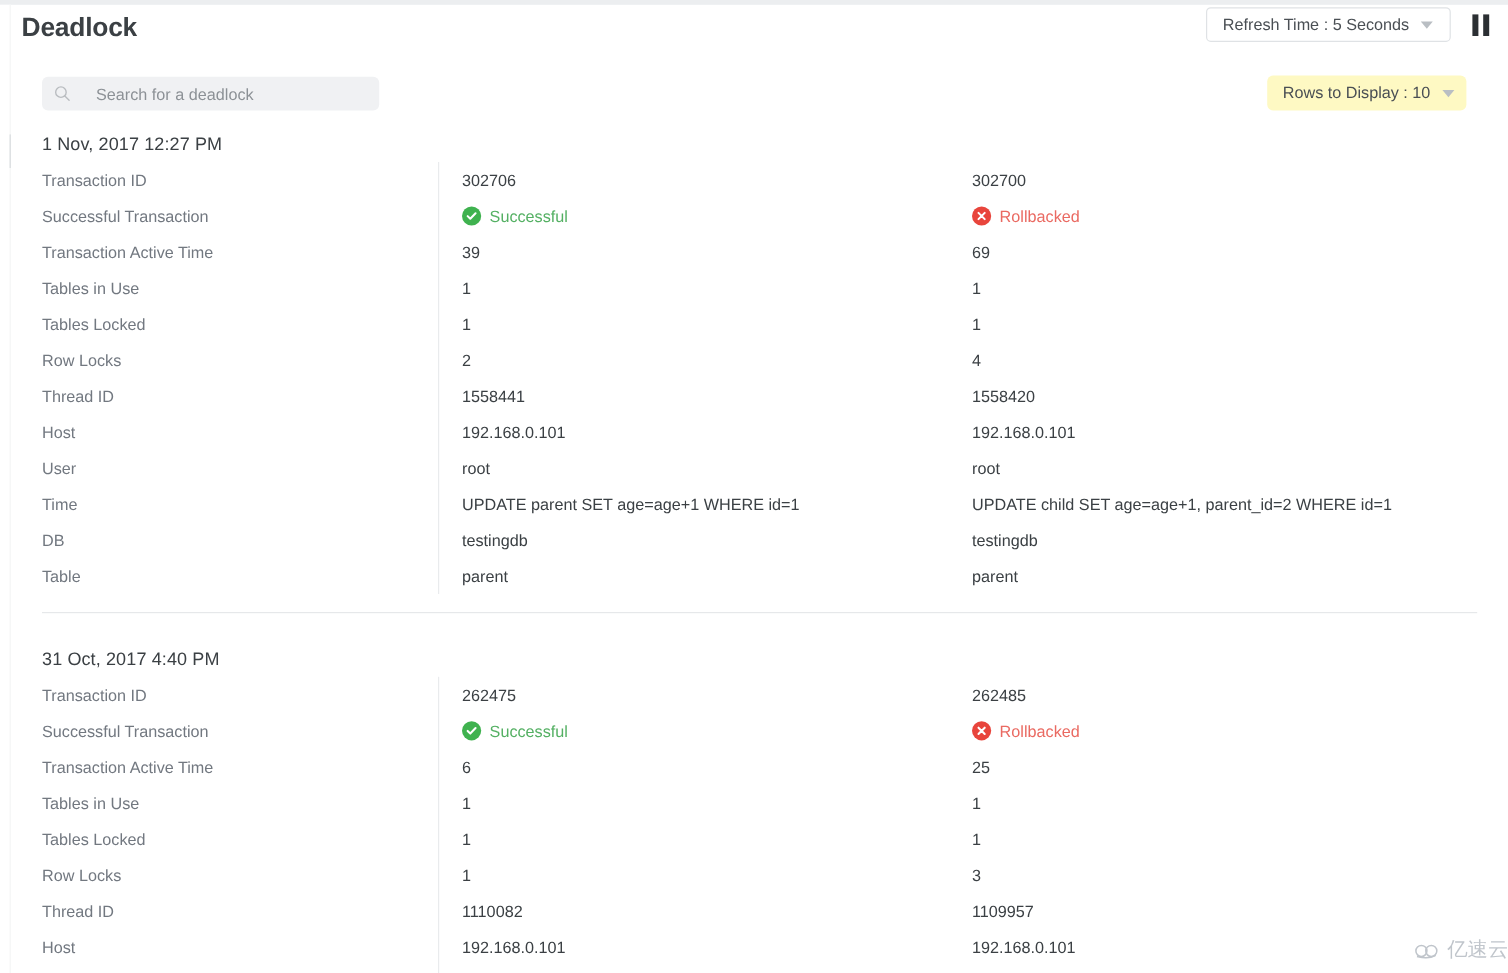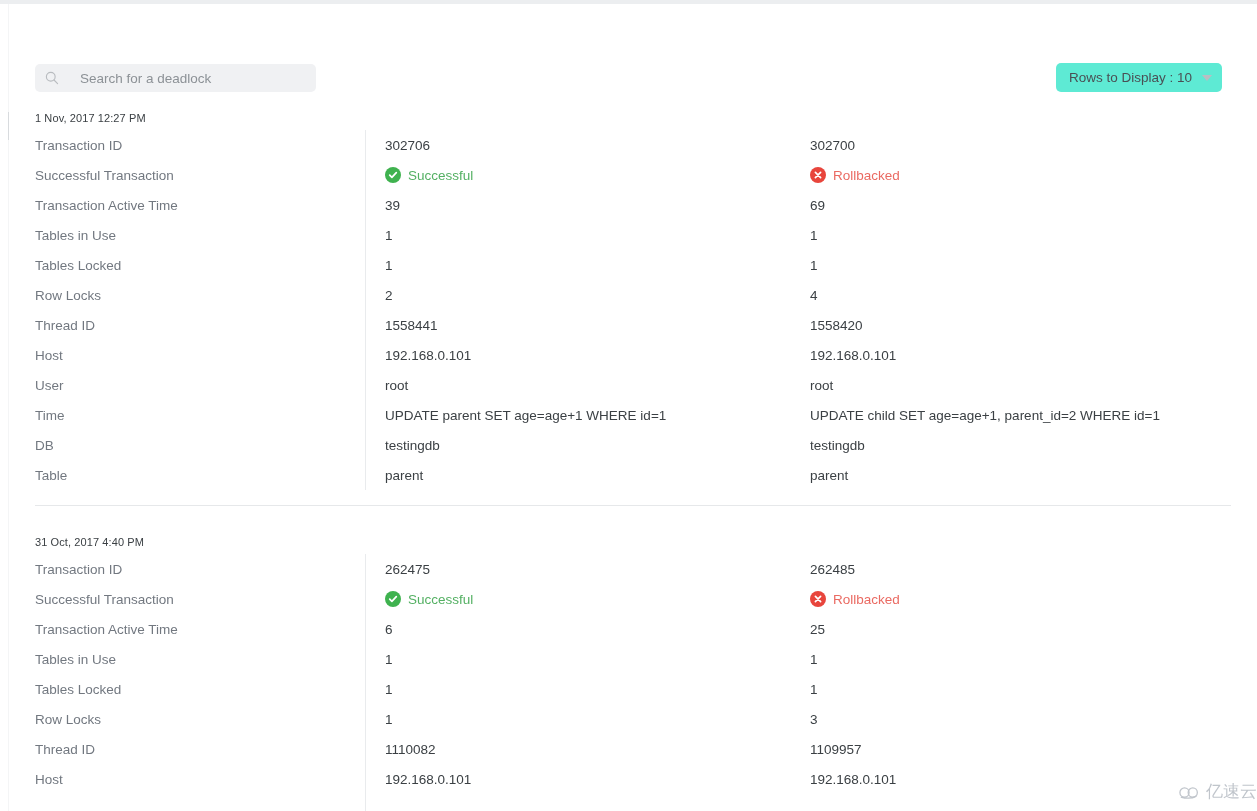--- a/index.html
+++ b/index.html
@@ -128,21 +128,21 @@
     color: #4a4f54;
     width: 100%;
     padding: 0;
   }
   .search-input::placeholder { color: #8c9196; }
 
   .rows-select {
     position: absolute;
     right: 35px; top: 7px;
     height: 29px;
-    background: #5eead4;
+    background: #fef9c3;
     border: none;
     border-radius: 5px;
     display: flex;
     align-items: center;
     padding: 0 10px 0 13px;
     cursor: pointer;
   }
   .rows-select .sel-text {
     font-size: 13.5px;
     color: #4a4f54;
@@ -152,21 +152,21 @@
   
   .content {
     position: absolute;
     top: 104px; left: 9px;
     width: 1248px;
     height: 707px;
     overflow: hidden;
   }
   .block { position: relative; }
   .block-title {
-    font-size: 11px;
+    font-size: 15px;
     color: #3b4044;
     padding: 8px 0 6px 26px;
     letter-spacing: 0.1px;
   }
   .rows { position: relative; }
   .row {
     display: flex;
     height: 30px;
     align-items: center;
     font-size: 13.5px;
@@ -239,20 +239,33 @@
 </style>
 </head>
 <body>
 
 <div id="app">
 
   <div class="top-strip"></div>
   <div class="left-rail"></div>
   <div class="left-rail-accent"></div>
 
+  <div class="header">
+    <div class="page-title">Deadlock</div>
+
+    <div class="refresh-select">
+      <span class="sel-text">Refresh Time : 5 Seconds</span>
+      <span class="caret"></span>
+    </div>
+
+    <button class="pause-btn">
+      <span class="bar"></span>
+      <span class="bar"></span>
+    </button>
+  </div>
 
   <div class="subbar">
     <div class="search-box">
       <svg class="search-icon" viewBox="0 0 16 16">
         <circle cx="6.6" cy="6.6" r="5" fill="none" stroke="#8c9196" stroke-width="1.3"></circle>
         <line x1="10.3" y1="10.3" x2="14.4" y2="14.4" stroke="#8c9196" stroke-width="1.3" stroke-linecap="round"></line>
       </svg>
       <input class="search-input" type="text" placeholder="Search for a deadlock" style="">
     </div>
 

